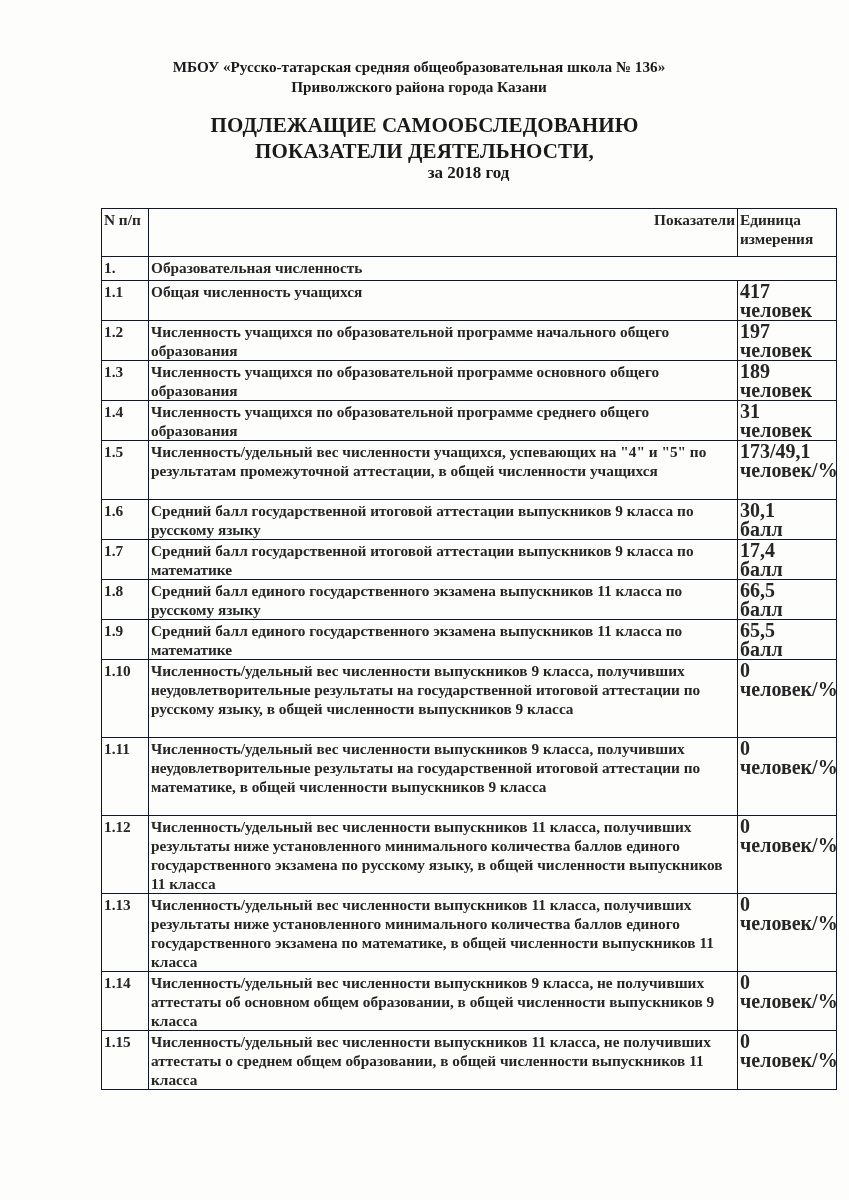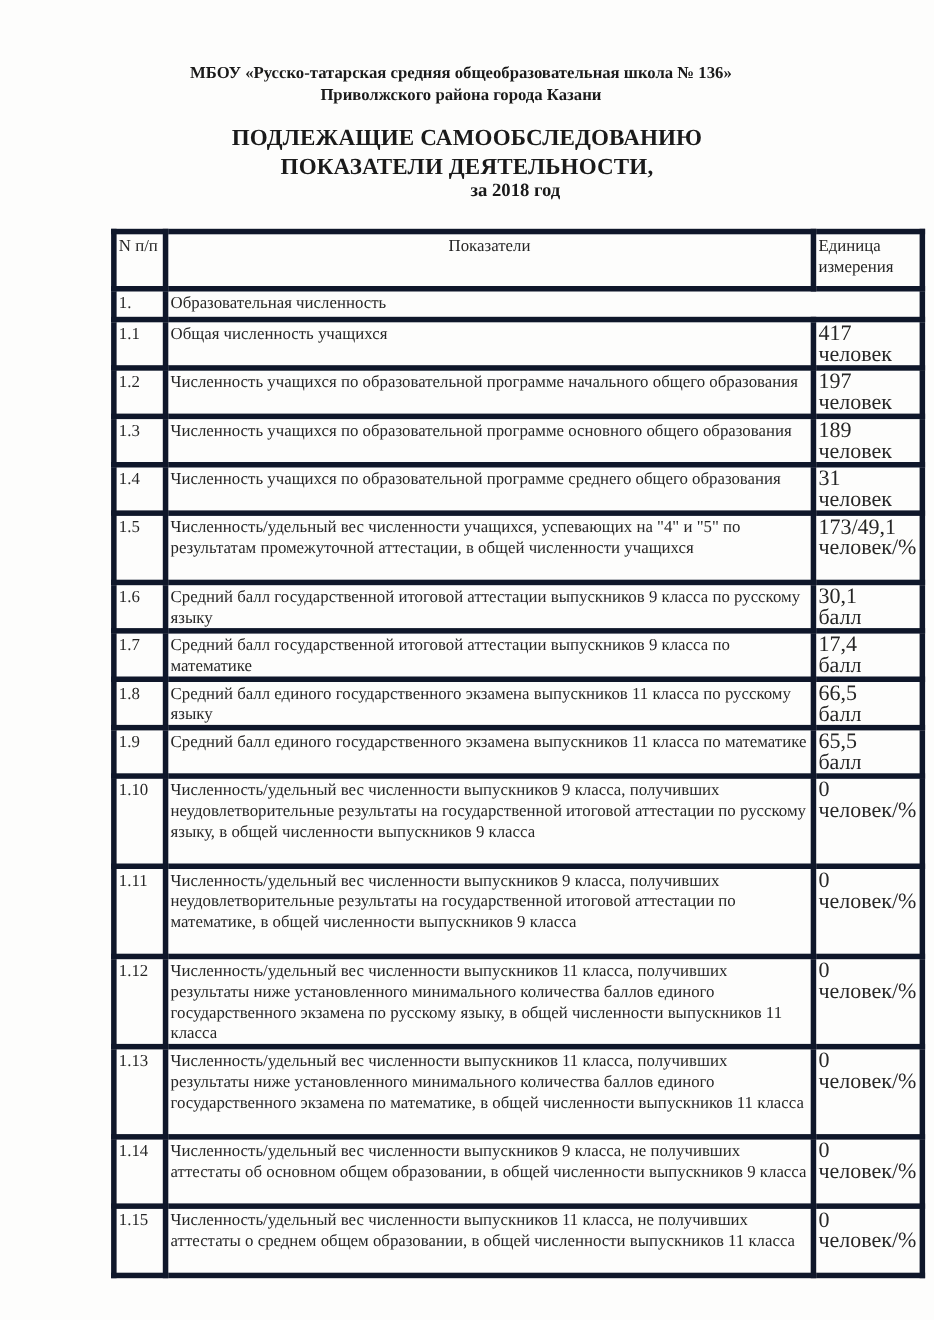--- a/index.html
+++ b/index.html
@@ -59,29 +59,30 @@
     left: 101px;
     top: 208px;
     width: 735px;
     border-collapse: collapse;
     table-layout: fixed;
     font-size: 15.3px;
     line-height: 19px;
     color: #262626;
   }
   table.indicators td {
-    border: 5px solid #0f172a;
+    border: 1px solid #0f172a;
     vertical-align: top;
     padding: 1px 2px 0 2px;
+    font-weight: bold;
   }
   col.c-num { width: 47px; }
   col.c-ind { width: 589px; }
   col.c-unit { width: 99px; }
   td.num { padding-left: 2px; }
-  td.head-ind { text-align: center; }
+  td.head-ind { text-align: right; }
   td.head-unit { text-align: left; padding: 3px 1px 1px 1px; }
   td.unit { font-size: 20px; margin-top: 10px; }
   .unit-val, .unit-name { display: block; }
   tr.h-header td { height: 46px; }
   tr.h2 td { height: 38px; }
   tr.h3 td { height: 57px; }
   tr.h4 td { height: 76px; }
   tr.section td { height: 22px; }
 </style>
 </head>

